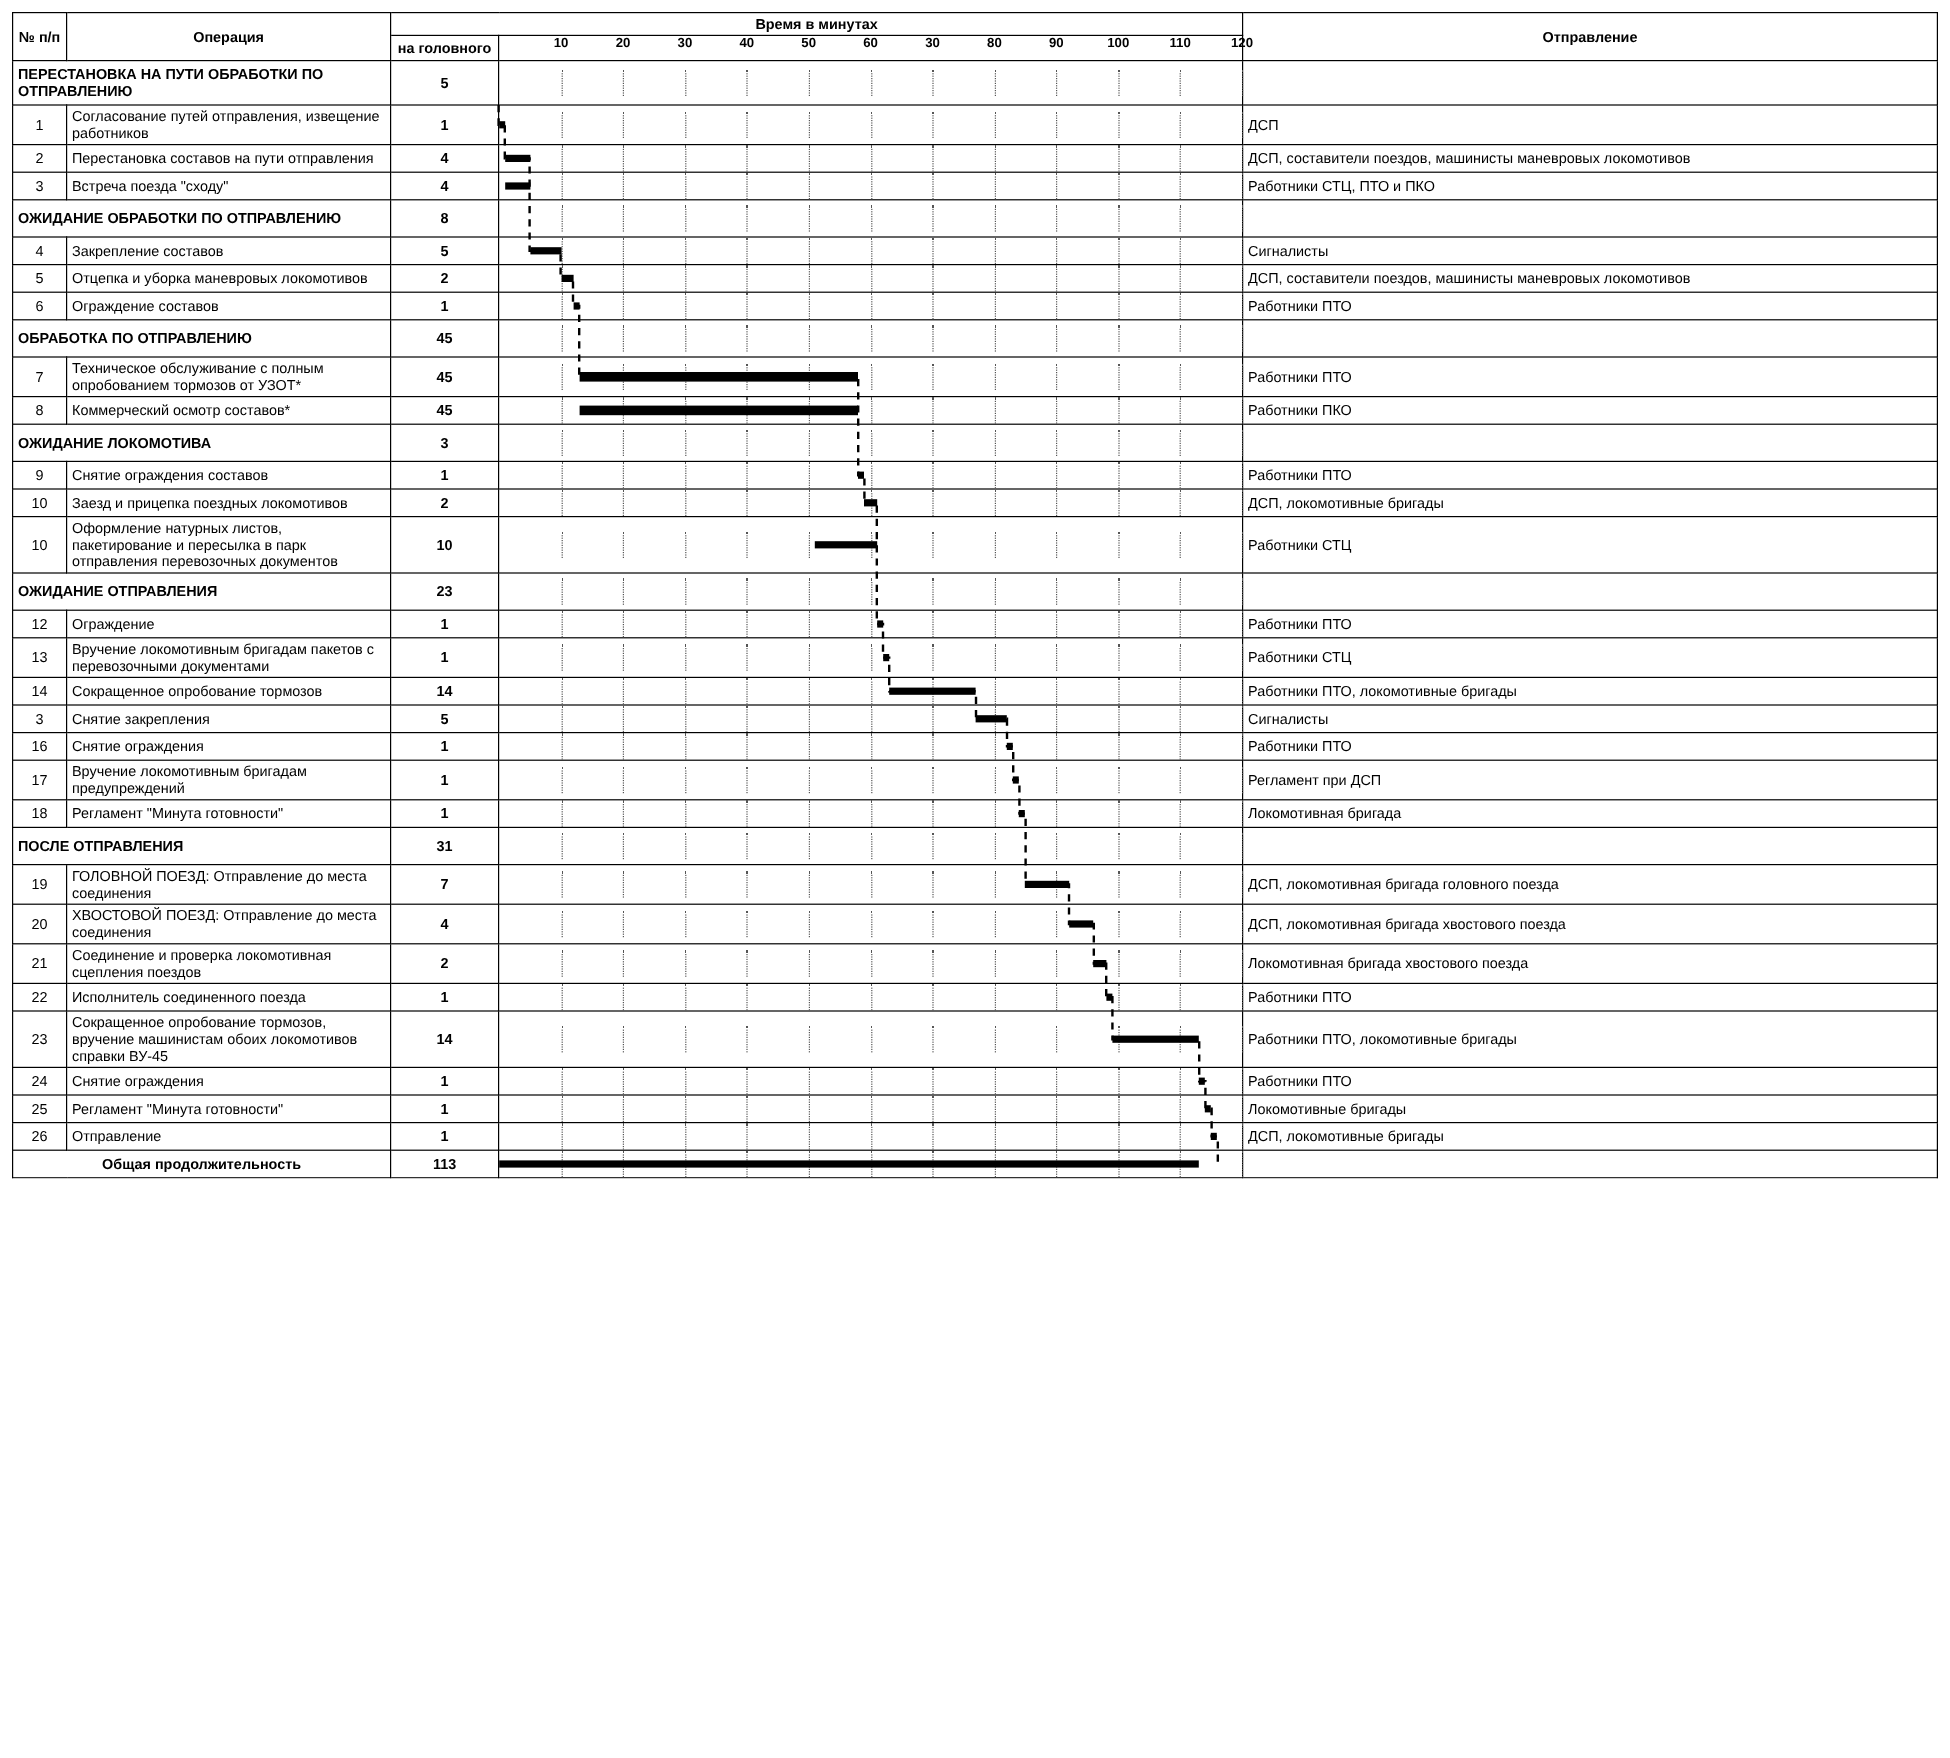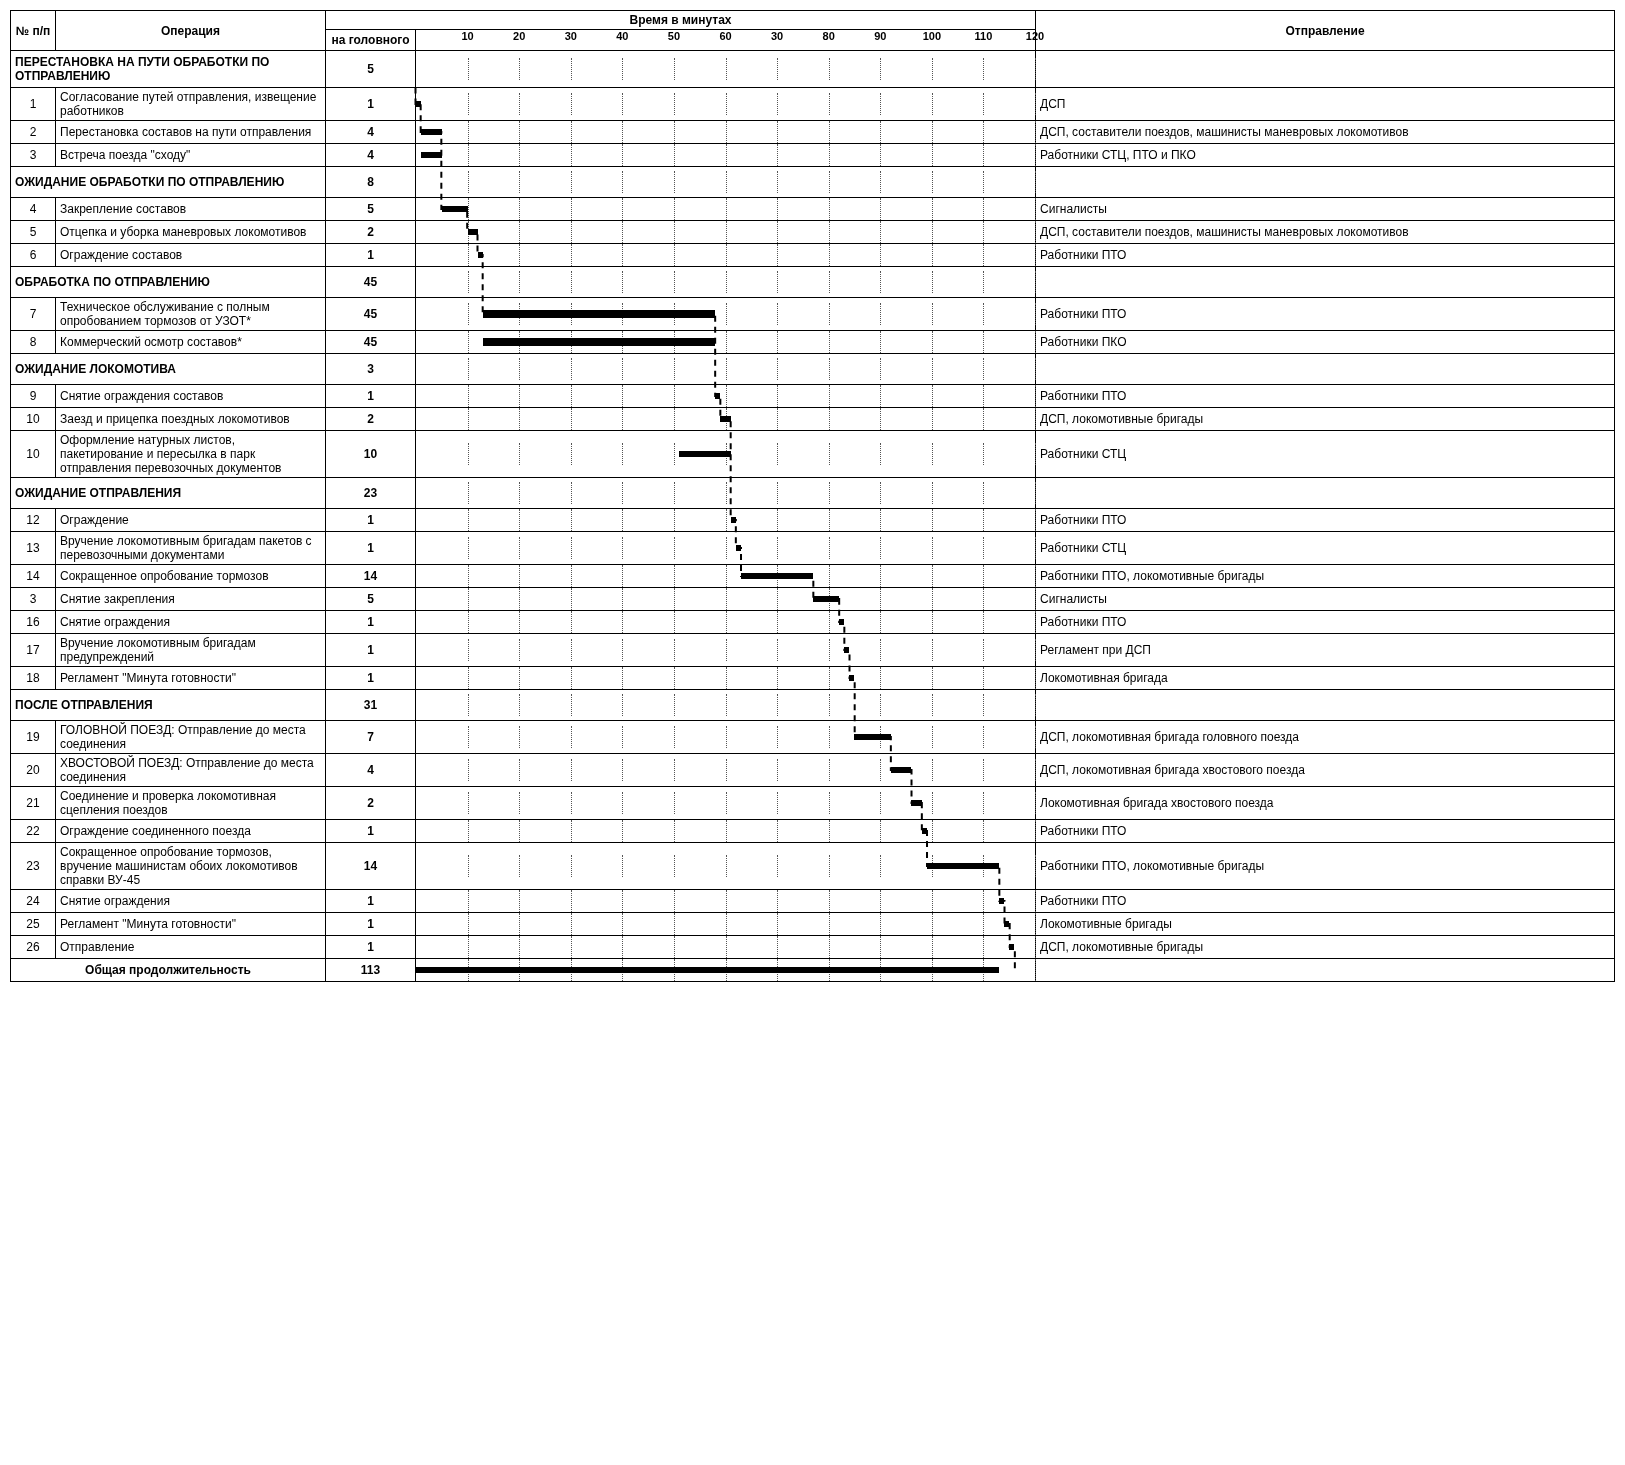--- a/index.html
+++ b/index.html
@@ -735,21 +735,21 @@
             <div class="gantt-gridline" style="left: 83.3333%;"></div>
             <div class="gantt-gridline" style="left: 91.6667%;"></div>
             <div class="gantt-gridline" style="left: 100%;"></div>
             <div class="gantt-bar" style="left: 80%; width: 1.66667%;"></div>
           </div>
         </td>
         <td>Локомотивная бригада хвостового поезда</td>
       </tr>
       <tr>
         <td class="col-num">22</td>
-        <td class="col-op">Ограждение соединенного поезда</td>
+        <td class="col-op">Исполнитель соединенного поезда</td>
         <td class="col-dur">1</td>
         <td class="col-gantt">
           <div class="gantt-cell" id="gc-27">
             <div class="gantt-gridline" style="left: 8.33333%;"></div>
             <div class="gantt-gridline" style="left: 16.6667%;"></div>
             <div class="gantt-gridline" style="left: 25%;"></div>
             <div class="gantt-gridline" style="left: 33.3333%;"></div>
             <div class="gantt-gridline" style="left: 41.6667%;"></div>
             <div class="gantt-gridline" style="left: 50%;"></div>
             <div class="gantt-gridline" style="left: 58.3333%;"></div>

